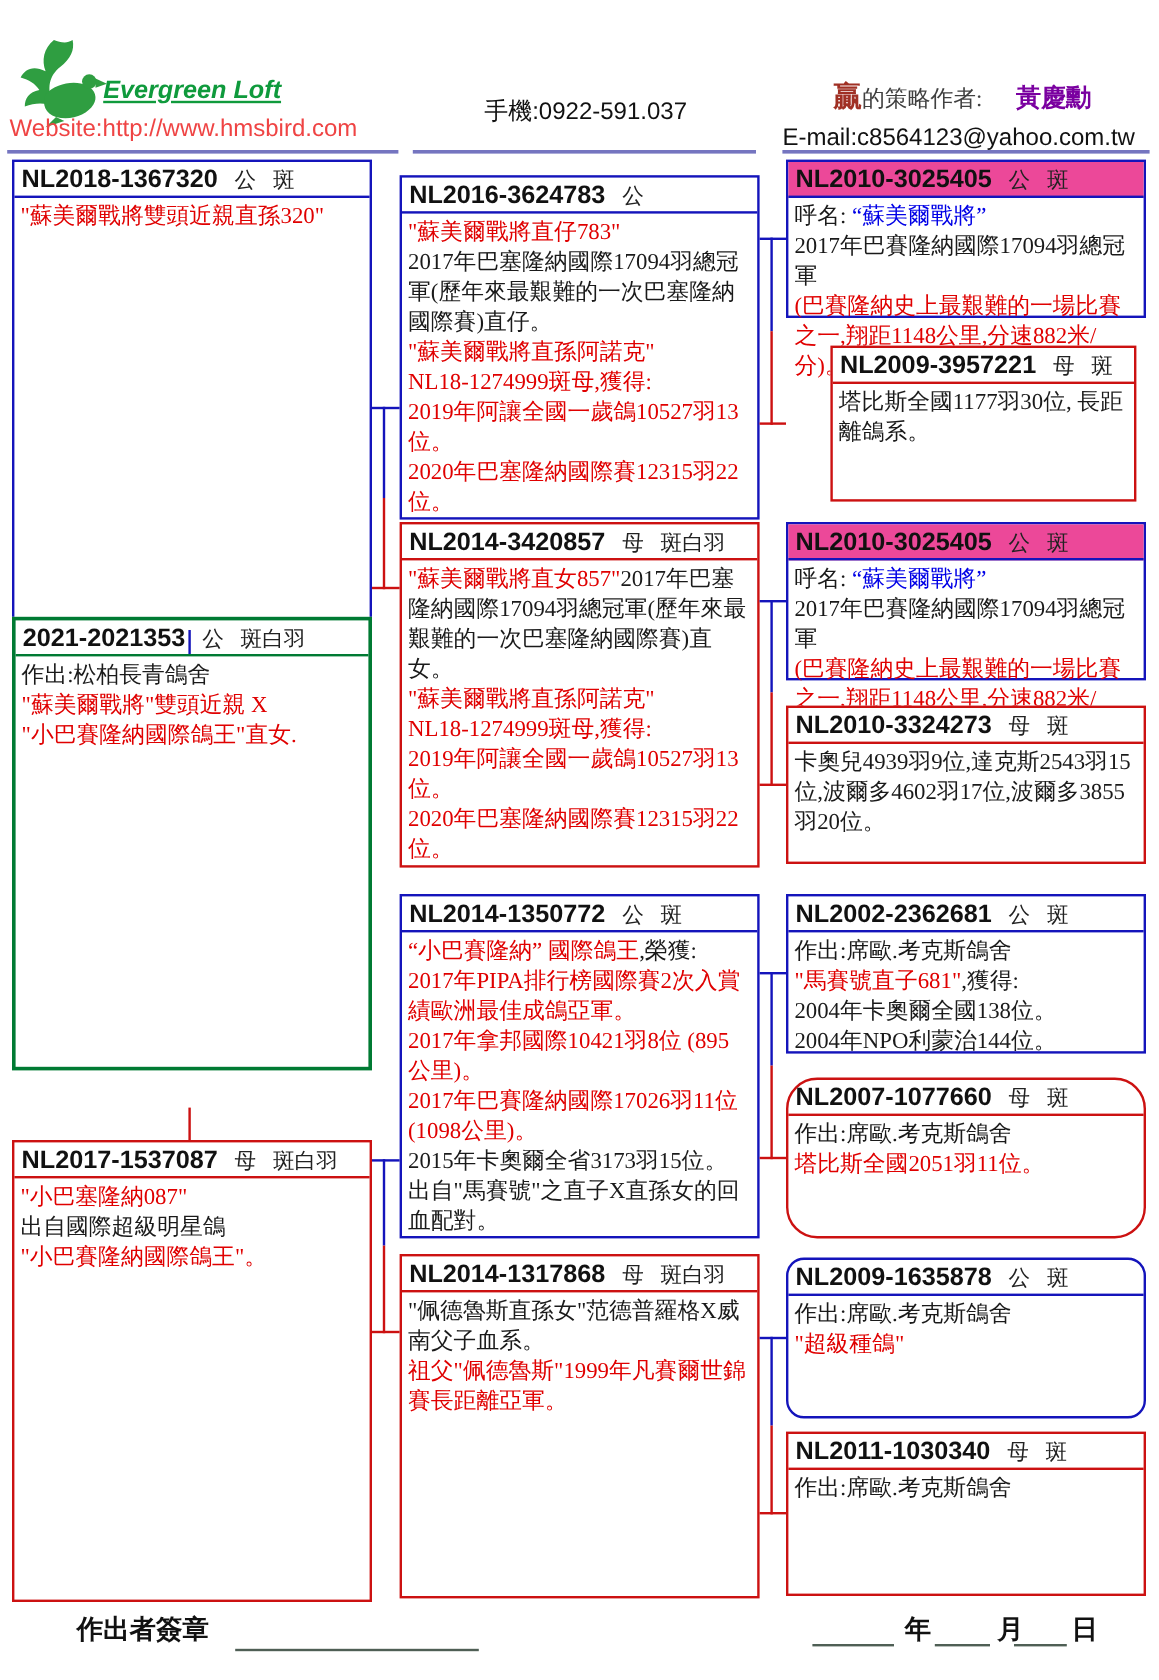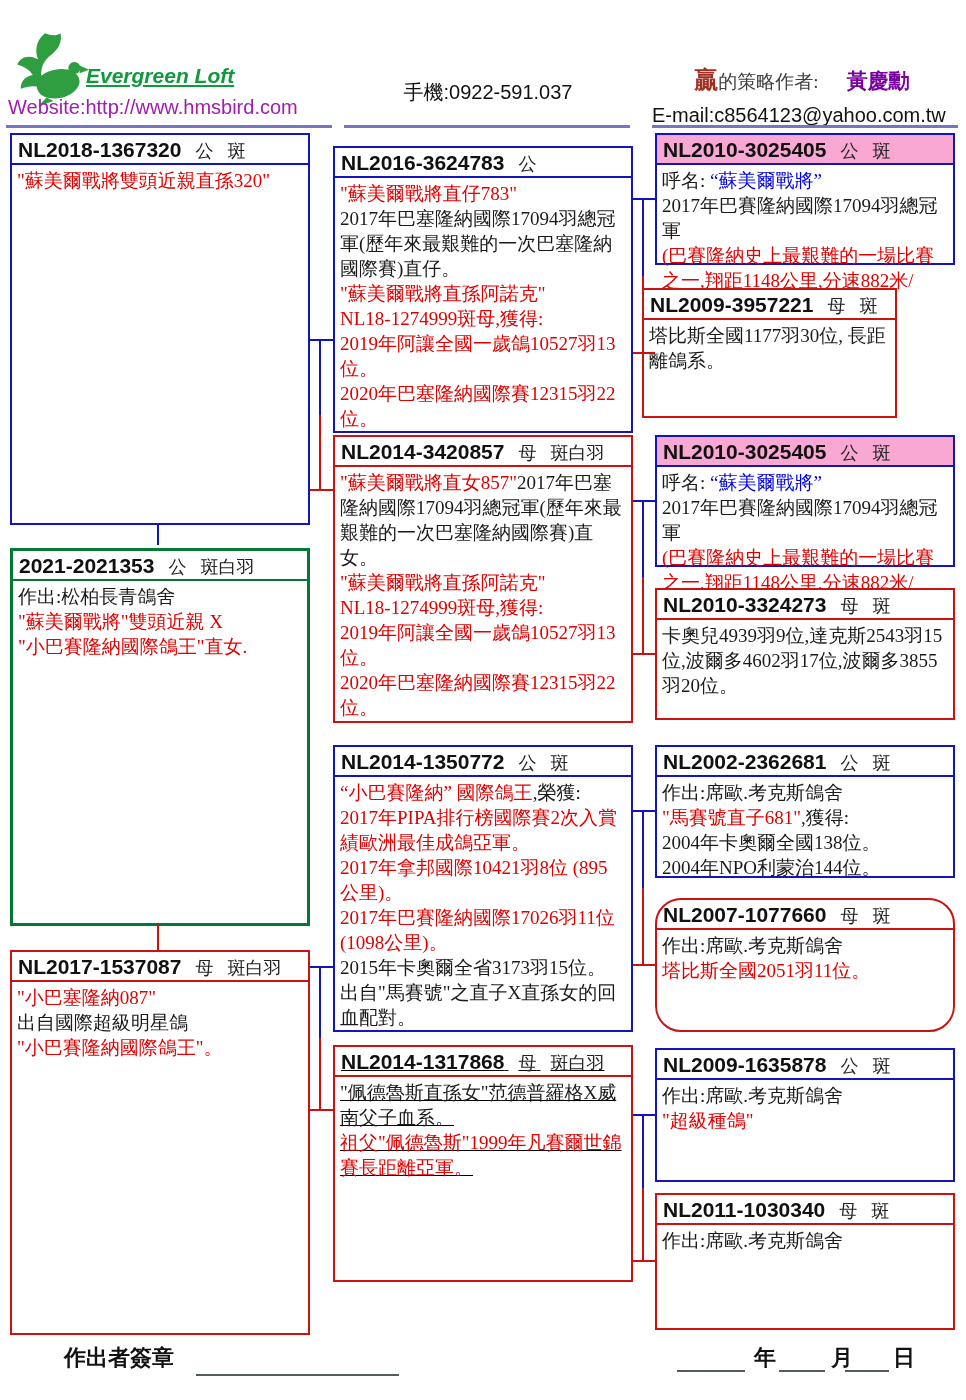--- a/index.html
+++ b/index.html
@@ -5,41 +5,41 @@
   html,body{margin:0;padding:0;background:#ffffff;}
   #page{position:relative;width:966px;height:1400px;background:#fff;overflow:hidden;
         font-family:"Liberation Serif","DejaVu Serif",serif;}
   .abs{position:absolute;}
   
   #logo{left:12px;top:28px;width:78px;height:80px;}
   #loftname{left:86px;top:64px;font-family:"Liberation Sans","DejaVu Sans",sans-serif;
             font-style:italic;font-weight:bold;font-size:21px;color:#0f9a3c;
             text-decoration:underline;}
   #website{left:8px;top:96px;font-family:"Liberation Sans","DejaVu Sans",sans-serif;
-           font-size:20px;color:#a21caf;}
+           font-size:20px;color:#ef4444;}
   #titleblock{left:345px;top:62px;width:286px;text-align:center;}
   #title{font-size:26px;font-weight:bold;color:#ee0000;}
   #phone{margin-top:17px;font-size:20px;color:#111;font-family:"Liberation Sans","DejaVu Sans",sans-serif;}
   #authorblock{left:652px;top:64px;width:300px;text-align:center;}
   #author-win{font-size:24px;font-weight:bold;color:#a03024;}
   #author-label{font-size:19px;color:#404040;}
   #author-name{font-size:21px;font-weight:bold;color:#7a00a0;margin-left:28px;}
   #email{margin-top:8px;font-size:20px;color:#111;font-family:"Liberation Sans","DejaVu Sans",sans-serif;text-align:left;}
   .hr-purple{height:3px;background:#7575c0;}
   
   .pbox{position:absolute;background:#fff;box-sizing:border-box;border:2px solid #000;}
   .pbox.male{border-color:#1414bb;}
   .pbox.female{border-color:#cc1111;}
   .pbox.subject{border-color:#007a33;border-width:3px;}
   .phead{height:30px;padding:3px 6px 0 6px;box-sizing:border-box;white-space:nowrap;
          border-bottom:2px solid #1414bb;}
   .male .phead{border-bottom-color:#1414bb;}
   .female .phead{border-bottom-color:#cc1111;}
   .subject .phead{border-bottom-color:#007a33;}
-  .yellowhead .phead{background:#f9a8d4;}
+  .yellowhead .phead{background:#ec4899;}
   .ring{font-family:"Liberation Sans","DejaVu Sans",sans-serif;font-weight:bold;
         font-size:21px;color:#111;}
   .sexlbl{font-size:18px;color:#222;margin-left:10px;}
   .pbody{padding:3px 5px 0 5px;}
   .pbody p{margin:0;font-size:19px;line-height:25px;word-break:break-all;}
   .sr{color:#e00000;}
   .sk{color:#1a1a1a;}
   .sb{color:#0000e6;}
   
   .lineh,.linev{position:absolute;}
@@ -83,21 +83,21 @@
     <div class="phead">
       <span class="ring">NL2018-1367320</span>
       <span class="sexlbl">公</span>
       <span class="sexlbl">斑</span>
     </div>
     <div class="pbody">
         <p><span class="sr">"蘇美爾戰將雙頭近親直孫320"</span></p>
       </div>
   </div>
 
-  <div class="pbox subject" style="left:10px;top:548px;width:300px;height:378px;">
+  <div class="pbox subject" style="left:10px;top:514px;width:300px;height:378px;">
     <div class="phead">
       <span class="ring">2021-2021353</span>
       <span class="sexlbl">公</span>
       <span class="sexlbl">斑白羽</span>
     </div>
     <div class="pbody">
         <p><span class="sk">作出:松柏長青鴿舍</span></p>
         <p><span class="sr">"蘇美爾戰將"雙頭近親 X</span></p>
         <p><span class="sr">"小巴賽隆納國際鴿王"直女.</span></p>
       </div>
@@ -156,21 +156,21 @@
     <div class="pbody">
         <p><span class="sr">“小巴賽隆納” 國際鴿王</span><span class="sk">,榮獲:</span></p>
         <p><span class="sr">2017年PIPA排行榜國際賽2次入賞績歐洲最佳成鴿亞軍。</span></p>
         <p><span class="sr">2017年拿邦國際10421羽8位 (895公里)。</span></p>
         <p><span class="sr">2017年巴賽隆納國際17026羽11位 (1098公里)。</span></p>
         <p><span class="sk">2015年卡奧爾全省3173羽15位。</span></p>
         <p><span class="sk">出自"馬賽號"之直子X直孫女的回血配對。</span></p>
       </div>
   </div>
 
-  <div class="pbox female" style="left:333px;top:1045px;width:300px;height:237px;text-decoration:underline;">
+  <div class="pbox female" style="left:333px;top:1045px;width:300px;height:287px;">
     <div class="phead">
       <span class="ring">NL2014-1317868</span>
       <span class="sexlbl">母</span>
       <span class="sexlbl">斑白羽</span>
     </div>
     <div class="pbody">
         <p><span class="sk">"佩德魯斯直孫女"范德普羅格X威南父子血系。</span></p>
         <p><span class="sr">祖父"佩德魯斯"1999年凡賽爾世錦賽長距離亞軍。</span></p>
       </div>
   </div>
@@ -181,21 +181,21 @@
       <span class="sexlbl">公</span>
       <span class="sexlbl">斑</span>
     </div>
     <div class="pbody">
         <p><span class="sk">呼名: </span><span class="sb">“蘇美爾戰將”</span></p>
         <p><span class="sk">2017年巴賽隆納國際17094羽總冠軍</span></p>
         <p><span class="sr">(巴賽隆納史上最艱難的一場比賽之一,翔距1148公里,分速882米/分)。</span></p>
       </div>
   </div>
 
-  <div class="pbox female" style="left:642px;top:288px;width:255px;height:130px;">
+  <div class="pbox female" style="left:692px;top:288px;width:255px;height:130px;">
     <div class="phead">
       <span class="ring">NL2009-3957221</span>
       <span class="sexlbl">母</span>
       <span class="sexlbl">斑</span>
     </div>
     <div class="pbody">
         <p><span class="sk">塔比斯全國1177羽30位, 長距離鴿系。</span></p>
       </div>
   </div>
 
@@ -242,21 +242,21 @@
       <span class="ring">NL2007-1077660</span>
       <span class="sexlbl">母</span>
       <span class="sexlbl">斑</span>
     </div>
     <div class="pbody">
         <p><span class="sk">作出:席歐.考克斯鴿舍</span></p>
         <p><span class="sr">塔比斯全國2051羽11位。</span></p>
       </div>
   </div>
 
-  <div class="pbox male" style="left:655px;top:1048px;width:300px;height:134px;">
+  <div class="pbox male" style="left:655px;top:1048px;width:300px;height:134px;border-radius:15px;">
     <div class="phead">
       <span class="ring">NL2009-1635878</span>
       <span class="sexlbl">公</span>
       <span class="sexlbl">斑</span>
     </div>
     <div class="pbody">
         <p><span class="sk">作出:席歐.考克斯鴿舍</span></p>
         <p><span class="sr">"超級種鴿"</span></p>
       </div>
   </div>

